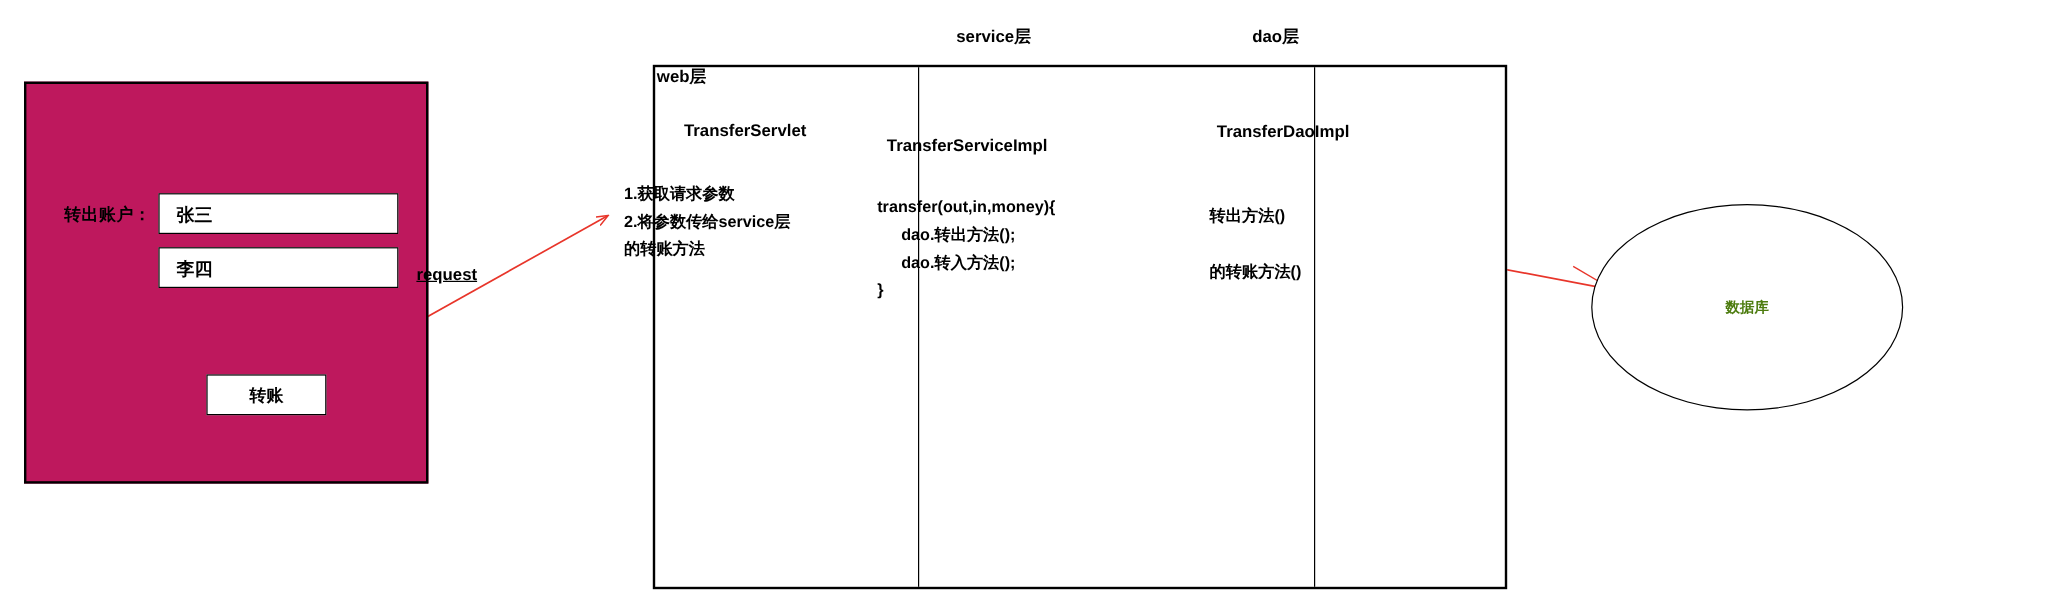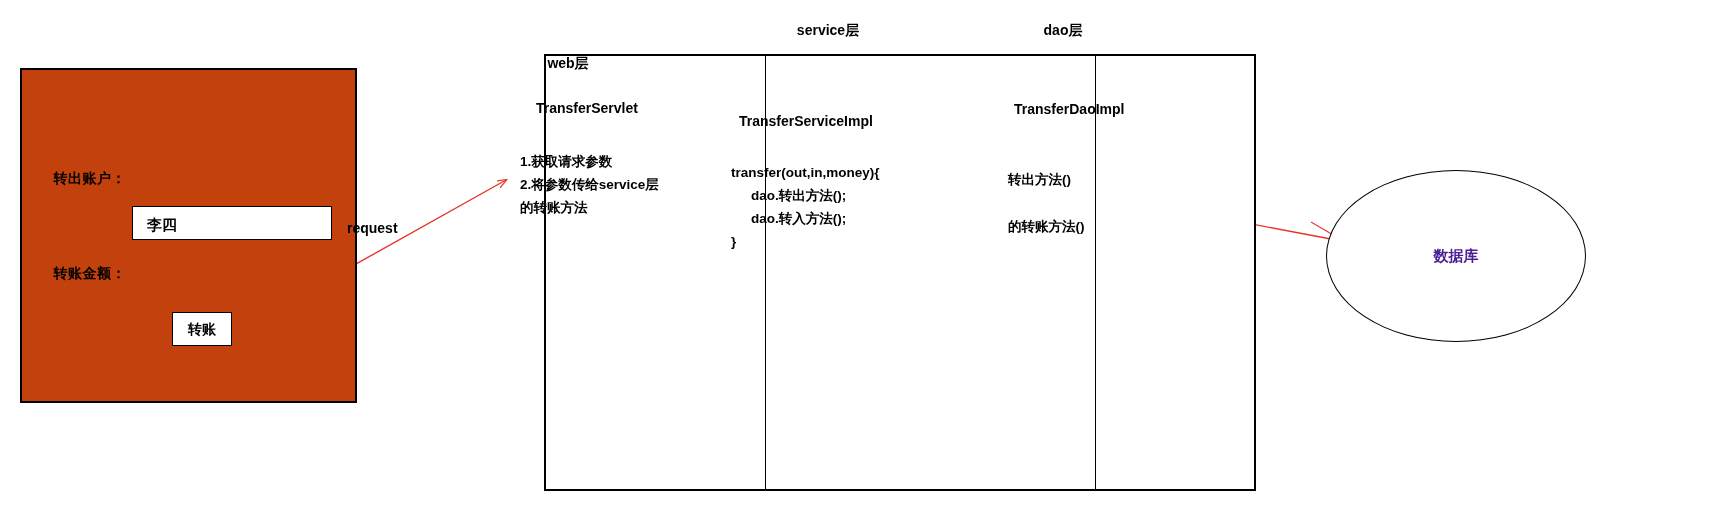--- a/index.html
+++ b/index.html
@@ -25,21 +25,21 @@
   }
   
   #form-panel {
     position: absolute;
     left: 20px;
     top: 68px;
     width: 337px;
     height: 335px;
     border: 2px solid #000000;
     box-sizing: border-box;
-    background: #c2410c;
+    background: #be185d;
   }
   .form-row {
     position: absolute;
     left: 0;
     width: 100%;
     height: 34px;
   }
   .form-row .lbl {
     position: absolute;
     left: 0;
@@ -73,40 +73,41 @@
     font-weight: bold;
     color: #000000;
   }
   #row-out  { top: 91px; }
   #row-in   { top: 136px; }
   #row-amt  { top: 186px; }
   #submit-button {
     position: absolute;
     left: 150px;
     top: 242px;
-    width: 60px;
+    width: 100px;
     height: 34px;
     border: 1.5px solid #000000;
     box-sizing: border-box;
     background: #ffffff;
     font-size: 14px;
     font-weight: bold;
     color: #000000;
     line-height: 32px;
     text-align: center;
     cursor: pointer;
   }
   
   #request-label {
     position: absolute;
     left: 347px;
     top: 220px;
     font-size: 14px;
     font-weight: bold;
     color: #000000;
+    text-decoration: underline;
   }
   
   #layer-box {
     position: absolute;
     left: 544px;
     top: 54px;
     width: 712px;
     height: 437px;
     border: 2px solid #000000;
     box-sizing: border-box;
@@ -143,21 +144,21 @@
   }
   .code-block {
     position: absolute;
     font-size: 13.5px;
     font-weight: bold;
     color: #000000;
     line-height: 23px;
     white-space: nowrap;
   }
   .code-block .indent { padding-left: 20px; display: block; }
-  #web-title     { left: 536px; top: 100px; }
+  #web-title     { left: 570px; top: 100px; }
   #web-steps     { left: 520px; top: 150px; }
   #service-title { left: 739px; top: 101px; margin-top: 12px; }
   #service-code  { left: 731px; top: 161px; }
   #dao-title     { left: 1014px; top: 101px; }
   #dao-m1        { left: 1008px; top: 168px; }
   #dao-m2        { left: 1008px; top: 215px; }
   
   #database-node {
     position: absolute;
     left: 1326px;
@@ -171,23 +172,23 @@
   }
   #database-label {
     position: absolute;
     left: 0;
     top: 0;
     width: 100%;
     height: 100%;
     display: flex;
     align-items: center;
     justify-content: center;
-    font-size: 15px;
-    font-weight: bold;
-    color: #4c1d95;
+    font-size: 12px;
+    font-weight: bold;
+    color: #4d7c0f;
   }
 </style>
 </head>
 <body>
 
 <div id="canvas">
 
   <svg class="vec" viewBox="0 0 1713 511" xmlns="http://www.w3.org/2000/svg">
     <defs>
       <marker id="arrowhead" markerWidth="11" markerHeight="11" refX="9" refY="4" orient="auto" markerUnits="userSpaceOnUse">
@@ -204,30 +205,32 @@
     <line x1="1088" y1="193" x2="1352" y2="243" stroke="#e8352a" stroke-width="1.4" marker-end="url(#arrowhead)"></line>
 
     <line x1="1311" y1="222" x2="1352" y2="246" stroke="#e8352a" stroke-width="1.1"></line>
     <line x1="1433" y1="190" x2="1346" y2="247" stroke="#000000" stroke-width="0.6" opacity="0.55"></line>
   </svg>
 
   <div id="form-panel">
 
     <div class="form-row" id="row-out">
       <span class="lbl">转出账户：</span>
+      <div class="field">
+        <span class="val">张三</span>
+      </div>
     </div>
 
     <div class="form-row" id="row-in">
       <div class="field">
         <span class="val">李四</span>
       </div>
     </div>
 
     <div class="form-row" id="row-amt">
-      <span class="lbl">转账金额：</span>
     </div>
 
     <div id="submit-button">转账</div>
   </div>
 
   <div id="request-label">request</div>
 
   <div id="layer-box">
     <div class="col-divider" id="divider-1"></div>
     <div class="col-divider" id="divider-2"></div>

